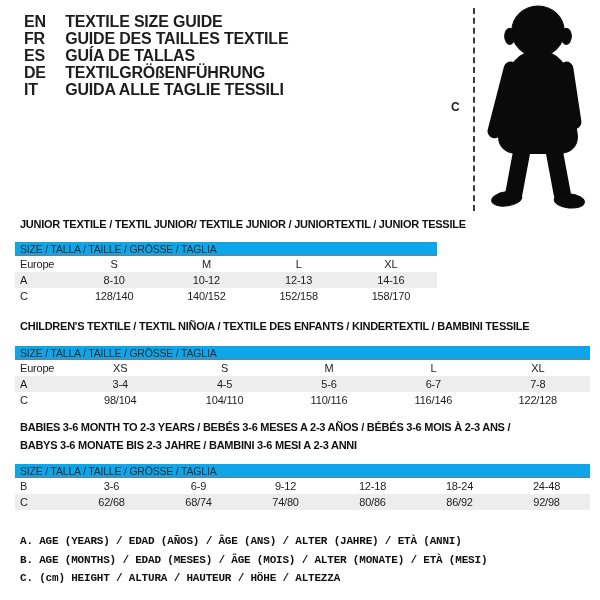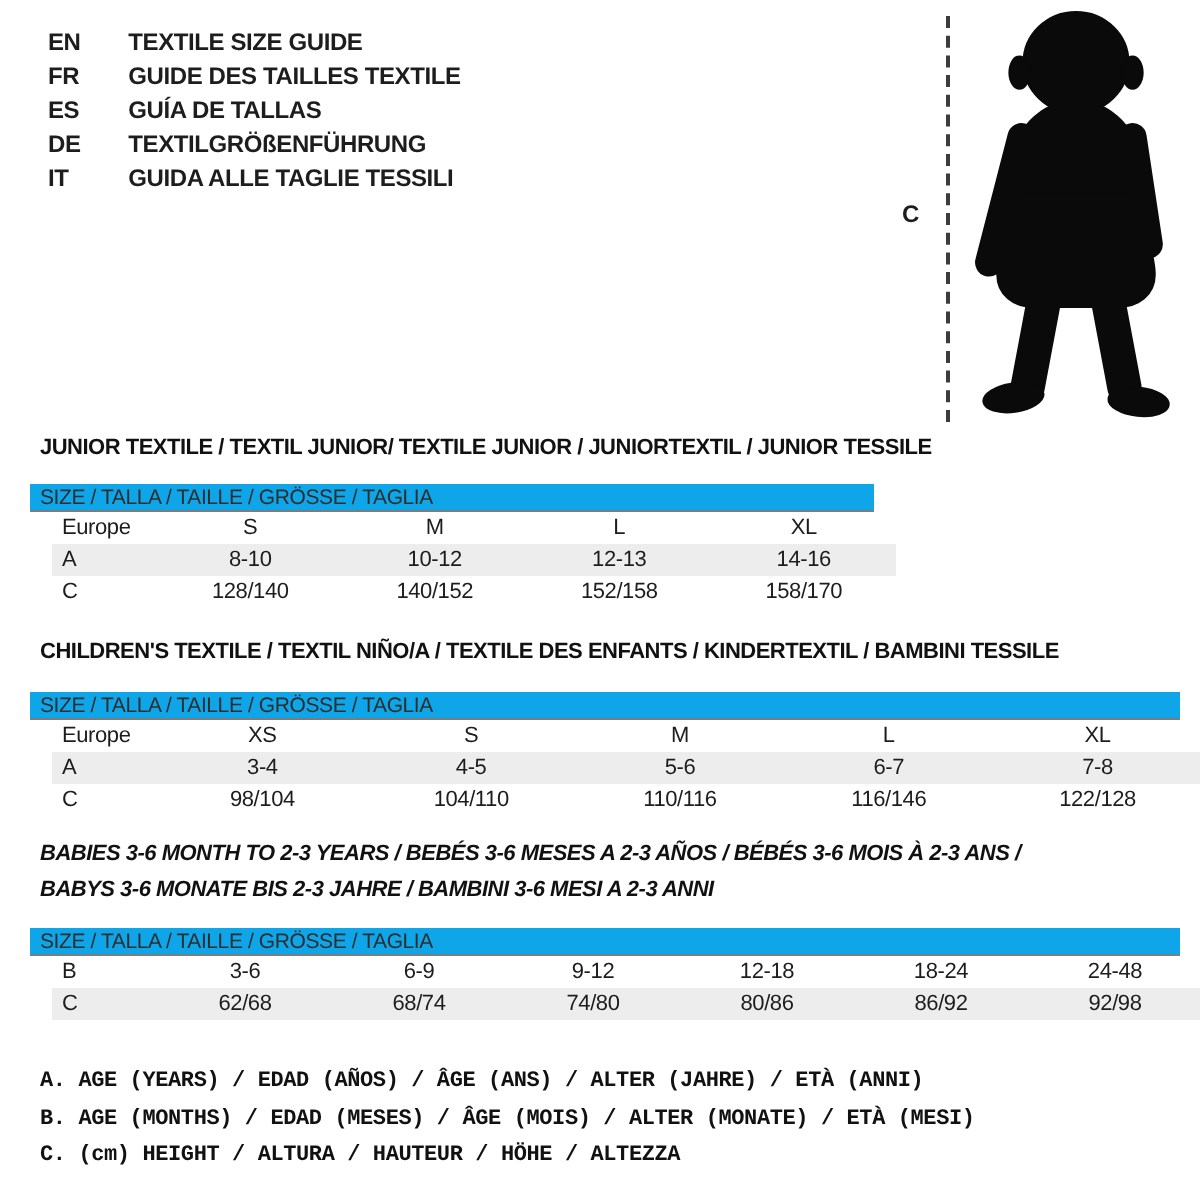--- a/index.html
+++ b/index.html
@@ -1,41 +1,41 @@
 <!DOCTYPE html>
 <html><head>
 <meta charset="utf-8">
 <style>
   html,body{margin:0;padding:0;background:#fff;}
   .page{position:relative;width:600px;height:600px;background:#fff;overflow:hidden;
         font-family:"Liberation Sans","DejaVu Sans",sans-serif;color:#1d1d1d;}
 
   
   .lang-list{position:absolute;left:24px;top:13px;}
-  .lang-row{height:17px;line-height:17px;font-size:12px;font-weight:bold;letter-spacing:-0.2px;white-space:nowrap;}
+  .lang-row{height:17px;line-height:17px;font-size:16px;font-weight:bold;letter-spacing:-0.2px;white-space:nowrap;}
   .lang-code{display:inline-block;width:37px;}
 
   
   .dashed-line{position:absolute;left:473px;top:8px;height:203px;width:0;border-left:2px dashed #3c3c3c;}
   .c-label{position:absolute;left:451px;top:100px;font-weight:bold;font-size:12px;}
   .figure-svg{position:absolute;left:480px;top:4px;}
 
   
   .table-title{position:absolute;left:20px;font-weight:bold;font-size:11px;letter-spacing:-0.25px;
                color:#111;white-space:nowrap;}
-  .table-title.two-line{white-space:normal;line-height:17.5px;font-style:italic;}
+  .table-title.two-line{white-space:normal;line-height:17.5px;}
   #t1-title{top:218px;} #t2-title{top:320px;} #t3-title{top:419px;width:560px;}
 
   
   .table-block{position:absolute;left:15px;}
   #t1-block{top:242px;width:422px;} #t2-block{top:346px;width:575px;} #t3-block{top:464px;width:575px;}
   .size-bar{height:13px;background:#0ea5e9;border-bottom:1px solid #7c7c7c;
             font-size:10.5px;color:#2e2e2e;display:flex;align-items:center;
             padding-left:5px;letter-spacing:-0.2px;}
-  table{width:100%;border-collapse:collapse;table-layout:fixed;margin-left:11px;}
+  table{width:100%;border-collapse:collapse;table-layout:fixed;}
   td{height:16px;font-size:11px;text-align:center;color:#1d1d1d;padding:0;white-space:nowrap;letter-spacing:-0.2px;}
   td:first-child{width:48px;text-align:left;padding-left:5px;}
   tbody tr:nth-child(even){background:#ededed;}
 
   
   .footnotes{position:absolute;left:20px;top:532px;font-weight:bold;font-size:11px;
              line-height:18.5px;letter-spacing:-0.2px;color:#111;font-family:Liberation Mono, monospace;}
   .footnote{white-space:nowrap;}
 </style>
 </head>

